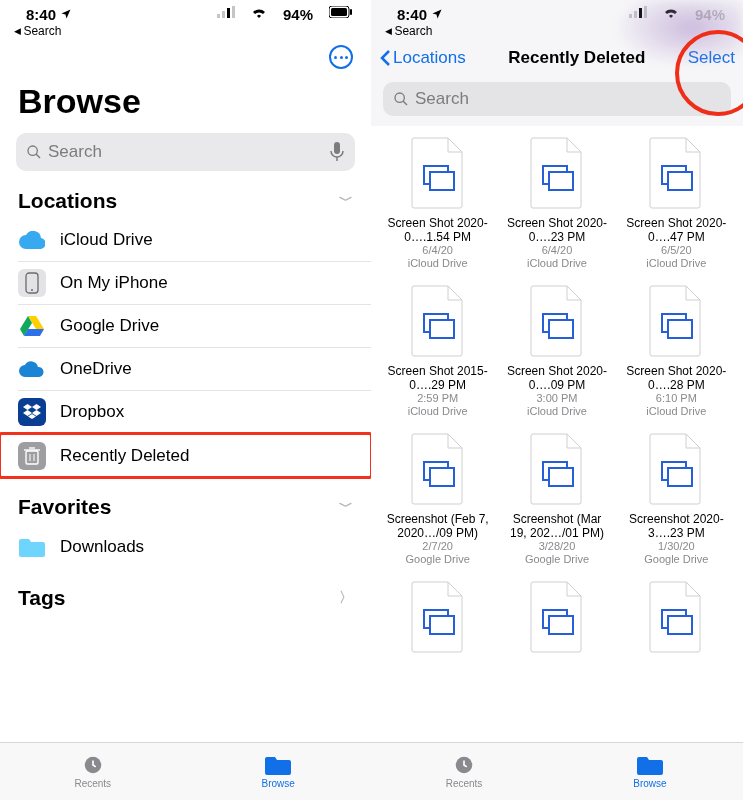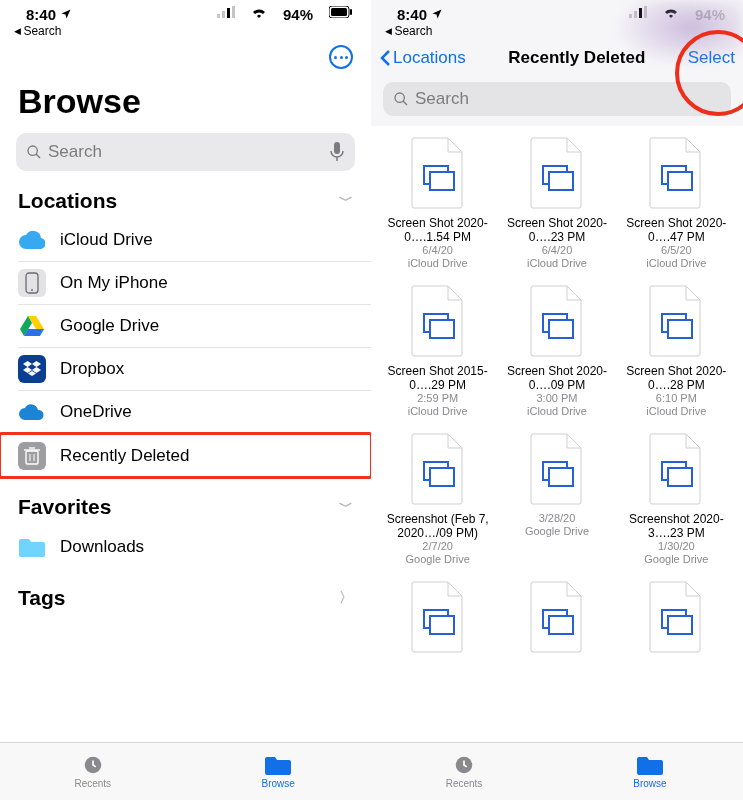--- a/index.html
+++ b/index.html
@@ -304,38 +304,38 @@
       <span class="icon-slot">
         <svg width="24" height="20" viewBox="0 0 24 20">
             <polygon points="8,0 16,0 24,13 16,13" fill="#ffcf00"></polygon>
             <polygon points="8,0 0,13 4,20 12,7" fill="#11a75c"></polygon>
             <polygon points="24,13 20,20 4,20 8,13" fill="#2e70e8"></polygon>
           </svg>
       </span>
       <span class="label">Google Drive</span>
     </div>
     <div class="row">
+      <span class="icon-slot ico-onedrive">
+        <svg width="26" height="16" viewBox="0 0 26 16">
+            <path fill="#1c84d4" d="M20 16H6a6 6 0 0 1 0-12 7 7 0 0 1 13 2 5 5 0 0 1 1 10z"></path>
+          </svg>
+      </span>
+      <span class="label">OneDrive</span>
+    </div>
+    <div class="row">
       <span class="icon-slot ico-dropbox">
         <svg width="18" height="16" viewBox="0 0 18 16">
             <polygon points="4.5,0 9,3 4.5,6 0,3" fill="#fff"></polygon>
             <polygon points="13.5,0 18,3 13.5,6 9,3" fill="#fff"></polygon>
             <polygon points="4.5,6 9,9 4.5,12 0,9" fill="#fff"></polygon>
             <polygon points="13.5,6 18,9 13.5,12 9,9" fill="#fff"></polygon>
             <polygon points="9,10 13,12.5 9,15 5,12.5" fill="#fff"></polygon>
           </svg>
       </span>
       <span class="label">Dropbox</span>
-    </div>
-    <div class="row">
-      <span class="icon-slot ico-onedrive">
-        <svg width="26" height="16" viewBox="0 0 26 16">
-            <path fill="#1c84d4" d="M20 16H6a6 6 0 0 1 0-12 7 7 0 0 1 13 2 5 5 0 0 1 1 10z"></path>
-          </svg>
-      </span>
-      <span class="label">OneDrive</span>
     </div>
     <div class="row hl">
       <span class="icon-slot ico-trash">
         <svg width="16" height="18" viewBox="0 0 16 18">
             <rect x="2" y="4" width="12" height="13" rx="1.5" fill="none" stroke="#fff" stroke-width="1.4"></rect>
             <line x1="0" y1="3" x2="16" y2="3" stroke="#fff" stroke-width="1.4"></line>
             <line x1="5" y1="1" x2="11" y2="1" stroke="#fff" stroke-width="1.4"></line>
             <line x1="6" y1="7" x2="6" y2="14" stroke="#fff"></line>
             <line x1="10" y1="7" x2="10" y2="14" stroke="#fff"></line>
           </svg>
@@ -507,20 +507,21 @@
     <div class="file-meta">2/7/20</div>
     <div class="file-meta">Google Drive</div>
       </div>
       <div class="file-item">
         <div class="file-thumb"><svg width="64" height="74" viewBox="0 0 64 74">
   <path d="M8 2h34l14 14v54a2 2 0 0 1-2 2H8a2 2 0 0 1-2-2V4a2 2 0 0 1 2-2z" fill="#fff" stroke="#cfcfd2"></path>
   <path d="M42 2v14h14" fill="none" stroke="#cfcfd2"></path>
   <rect x="18" y="30" width="24" height="18" fill="none" stroke="#2560d8" stroke-width="2"></rect>
   <rect x="24" y="36" width="24" height="18" fill="#fff" stroke="#2560d8" stroke-width="2"></rect>
 </svg></div>
+    <div class="file-name">Screenshot (Mar 19, 202…/01 PM)</div>
     <div class="file-meta">3/28/20</div>
     <div class="file-meta">Google Drive</div>
       </div>
       <div class="file-item">
         <div class="file-thumb"><svg width="64" height="74" viewBox="0 0 64 74">
   <path d="M8 2h34l14 14v54a2 2 0 0 1-2 2H8a2 2 0 0 1-2-2V4a2 2 0 0 1 2-2z" fill="#fff" stroke="#cfcfd2"></path>
   <path d="M42 2v14h14" fill="none" stroke="#cfcfd2"></path>
   <rect x="18" y="30" width="24" height="18" fill="none" stroke="#2560d8" stroke-width="2"></rect>
   <rect x="24" y="36" width="24" height="18" fill="#fff" stroke="#2560d8" stroke-width="2"></rect>
 </svg></div>

